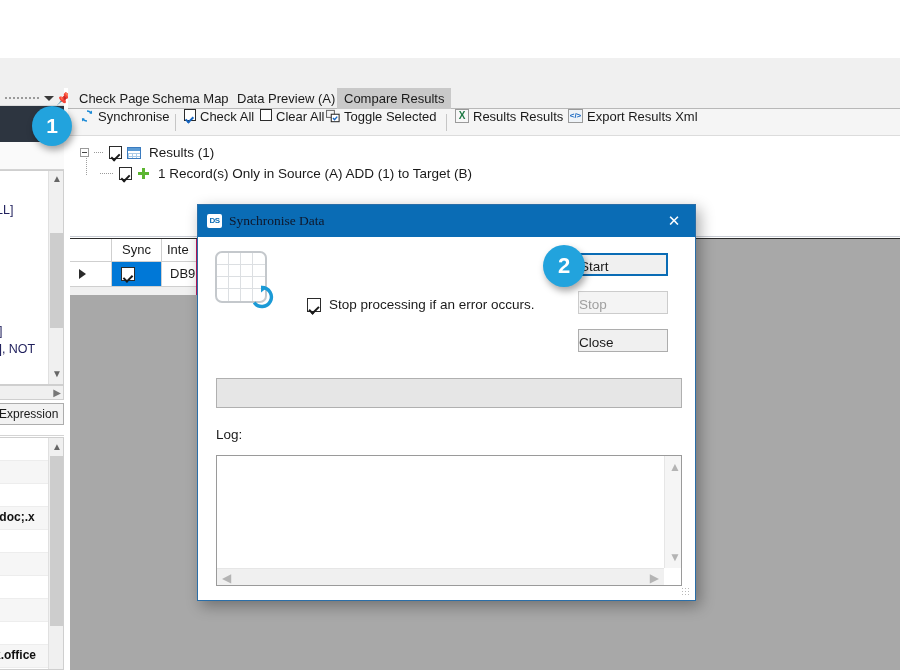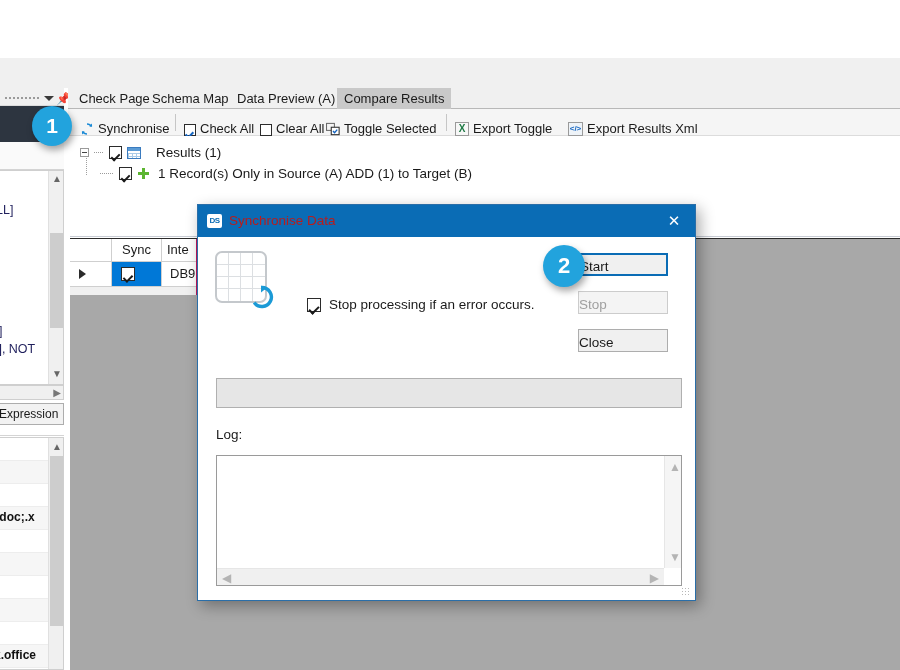--- a/index.html
+++ b/index.html
@@ -65,21 +65,21 @@
   
   .tabstrip { position:absolute; left:68px; top:88px; width:832px; height:21px; background:#f0f0f0;
               border-bottom:1px solid #b8b8b8; }
   .tab { position:absolute; top:0; height:21px; line-height:21px; font-size:13px; color:#1a1a1a;
          padding:0 7px; white-space:nowrap; cursor:default; }
   .tab.active { background:#c9c9c9; }
 
   
   .toolbar { position:absolute; left:68px; top:109px; width:832px; height:27px; background:#f5f5f5;
              border-bottom:1px solid #dcdcdc; }
-  .tb-item { position:absolute; top:0; height:27px; display:flex; align-items:flex-end; gap:4px;
+  .tb-item { position:absolute; top:0; height:27px; display:flex; align-items:flex-start; gap:4px;
              font-size:13px; color:#1a1a1a; white-space:nowrap; cursor:default; }
   .tb-sep { position:absolute; top:5px; width:1px; height:17px; background:#c6c6c6; }
 
   .ico-sync { width:14px; height:14px; position:relative; }
   .ico-sync svg { display:block; }
   .cb-sm { width:12px; height:12px; border:1px solid #2b2b2b; background:#fff; position:relative;
            display:inline-block; }
   .cb-sm.checked::after { content:""; position:absolute; left:2px; top:5px; width:3px; height:6px;
            border:solid #1565c0; border-width:0 2px 2px 0; transform:rotate(45deg); }
   .ico-toggle { width:14px; height:14px; position:relative; }
@@ -139,21 +139,21 @@
   .rg-foot { position:absolute; left:0; top:48px; width:130px; height:8px; background:#f0f0f0; }
 
   
   .dlg { position:absolute; left:197px; top:204px; width:499px; height:397px; background:#ffffff;
          border:1px solid #2a6ea8; box-shadow:4px 5px 14px rgba(0,0,0,0.33); }
   .dlg-title { position:absolute; left:0; top:0; right:0; height:32px; background:#0a6cb5; }
   .dlg-ico { position:absolute; left:9px; top:9px; width:15px; height:14px; background:#ffffff;
              border-radius:2px; font-size:8px; font-weight:bold; color:#0a6cb5; text-align:center;
              line-height:14px; letter-spacing:-0.5px; }
   .dlg-titletext { position:absolute; left:31px; top:0; height:32px; line-height:32px;
-                   font-size:13.5px; color:#b91c1c; }
+                   font-size:13.5px; color:#0f172a;font-family:Liberation Serif, serif; }
   .dlg-close { position:absolute; right:0; top:0; width:42px; height:32px; color:#fff;
                font-size:15px; line-height:32px; text-align:center; cursor:default; }
 
   .dlg-icon-grid { position:absolute; left:17px; top:46px; width:52px; height:52px;
                    border:2px solid #c4c8cc; border-radius:7px; background:#fff; }
   .dlg-icon-grid .gl { position:absolute; background:#dcdfe2; }
   .dlg-icon-spin { position:absolute; left:50px; top:78px; width:28px; height:28px; }
 
   .dlg-chk { position:absolute; left:109px; top:92px; display:flex; align-items:center; gap:8px;
              font-size:13.5px; color:#1a1a1a; white-space:nowrap; }
@@ -279,35 +279,35 @@
           <rect x="0.6" y="1.6" width="9" height="8" fill="none" stroke="#6a6a6a" stroke-width="1.2"></rect>
           <rect x="6" y="6" width="9" height="8.5" fill="#ffffff" stroke="#2b2b2b" stroke-width="1.2"></rect>
           <path d="M8 10.3l1.8 2 3-3.6" stroke="#1565c0" stroke-width="1.6" fill="none"></path>
         </svg>
       </span>
       <span>Toggle Selected</span>
     </div>
     <div class="tb-sep" style="left:378px;"></div>
     <div class="tb-item" style="left:387px;">
       <span class="ico-xls">X</span>
-      <span>Export Toggle</span>
+      <span>Results Results</span>
     </div>
     <div class="tb-item" style="left:500px;">
       <span class="ico-xml">&lt;/&gt;</span>
       <span>Export Results Xml</span>
     </div>
   </div>
 
   <div class="treearea">
     <div class="tnode" style="left:12px; top:9px;">
       <span class="expander"></span>
       <span class="dots-h"></span>
       <span class="cb-tree"></span>
       <span class="ico-table"></span>
-      <span style="margin-left:10px;">Results (1)</span>
+      <span style="margin-left:3px;">Results (1)</span>
     </div>
     <div class="treeline-v" style="left:18px; top:22px; height:18px;"></div>
     <div class="tnode" style="left:32px; top:30px;">
       <span class="dots-h" style="width:14px;"></span>
       <span class="cb-tree"></span>
       <span class="ico-plus"></span>
       <span style="margin-left:3px;">1 Record(s) Only in Source (A) ADD (1) to Target (B)</span>
     </div>
   </div>
 

